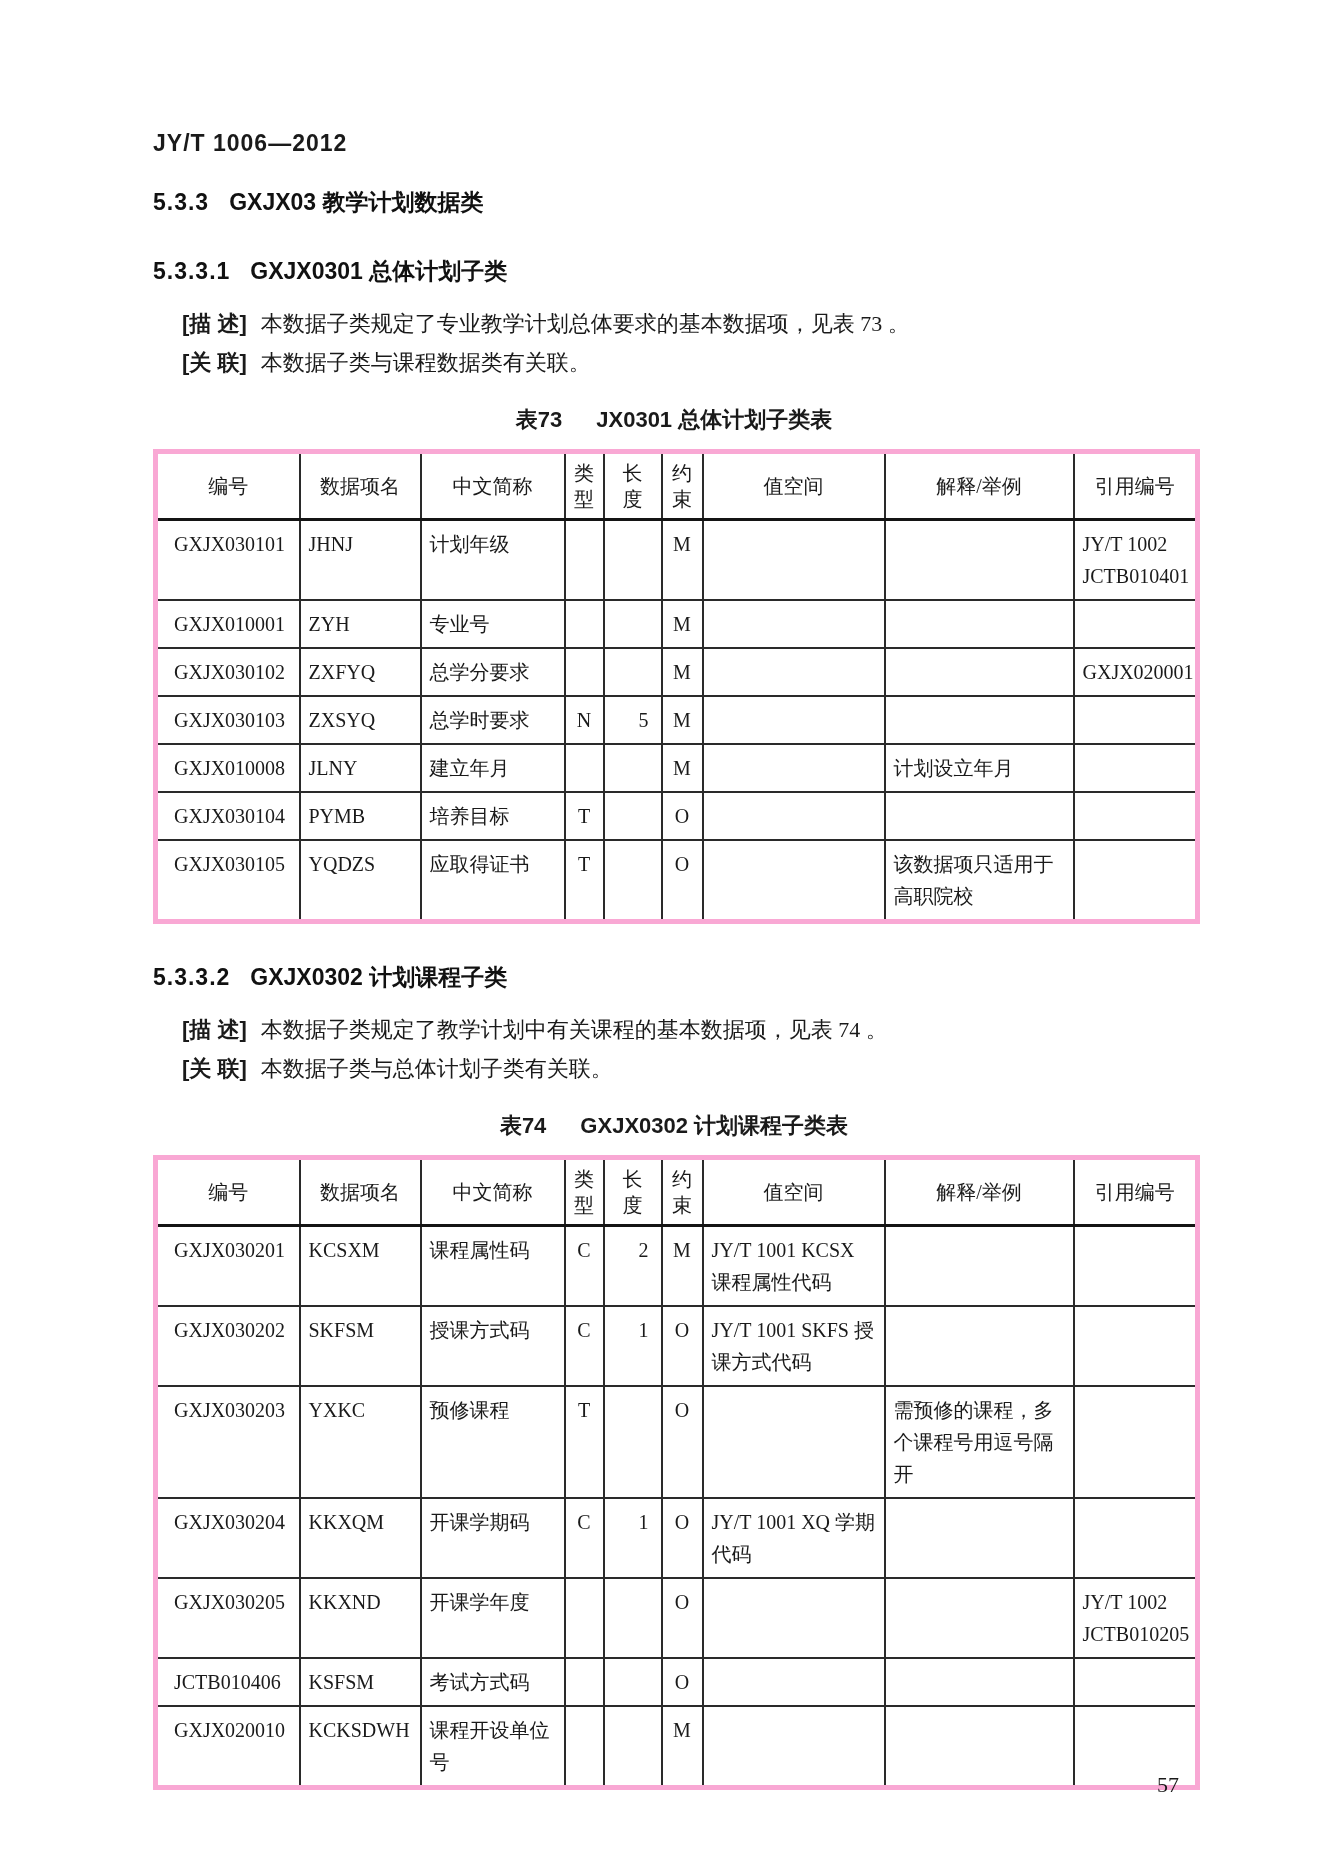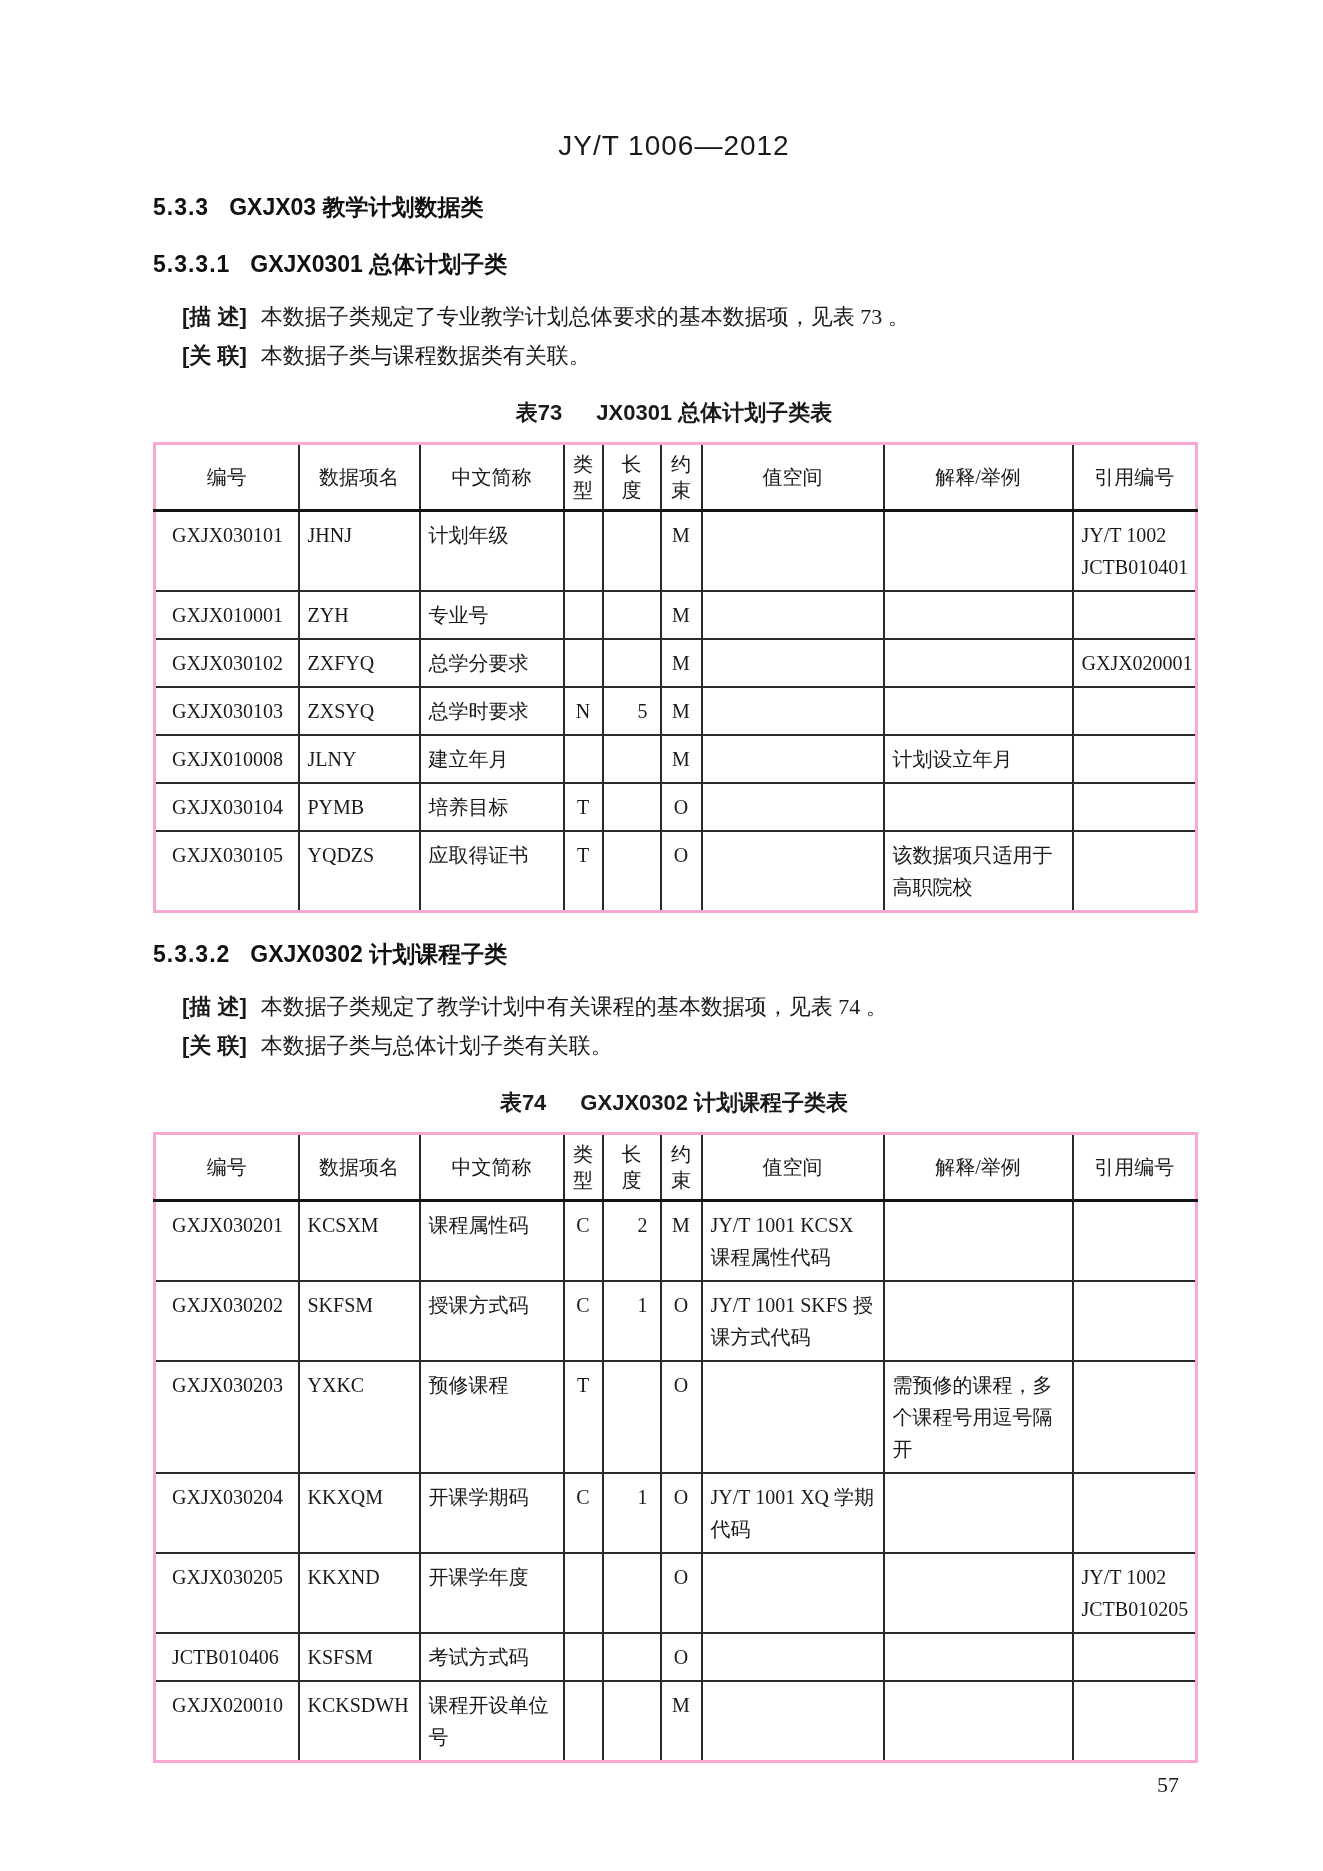--- a/index.html
+++ b/index.html
@@ -13,55 +13,55 @@
     overflow: hidden;
     color: #1a1a1a;
     font-family: "Liberation Serif", "DejaVu Serif", serif;
   }
   .content {
     margin-left: 153px;
     width: 1042px;
     padding-top: 130px;
   }
   .doc-header {
-    text-align: center;
+    text-align: left;
     font-family: "Liberation Sans", "DejaVu Sans", sans-serif;
-    font-weight: 400;
-    font-size: 28px;
+    font-weight: 700;
+    font-size: 23px;
     letter-spacing: 1px;
   }
   .h-main, .h-sub {
     font-family: "Liberation Sans", "DejaVu Sans", sans-serif;
     font-weight: 700;
     font-size: 23px;
     color: #111;
   }
   .h-main { margin-top: 30px; }
-  .h-sub  { margin-top: 26px; }
+  .h-sub  { margin-top: 38px; }
   .h-num { display: inline-block; margin-right: 20px; letter-spacing: 1px; }
   .para-block { margin-top: 20px; margin-left: 29px; }
   .para { font-size: 22px; line-height: 1.5; margin-bottom: 6px; }
   .para-label {
     font-family: "Liberation Sans", "DejaVu Sans", sans-serif;
     font-weight: 700;
     margin-right: 14px;
   }
   .table-caption {
     margin: 26px 0 14px 0;
     text-align: center;
     font-family: "Liberation Sans", "DejaVu Sans", sans-serif;
     font-weight: 700;
     font-size: 22px;
   }
   .caption-no { display: inline-block; margin-right: 34px; }
   .data-table {
     border-collapse: collapse;
     table-layout: fixed;
     width: 1042px;
-    border: 3px solid #f9a8d4;
+    border: 5px solid #f9a8d4;
     font-size: 20px;
   }
   .data-table th, .data-table td {
     border: 2px solid #2a2a2a;
     overflow: hidden;
   }
   .data-table thead th {
     border-bottom: 3px solid #141414;
     font-weight: normal;
     text-align: center;

